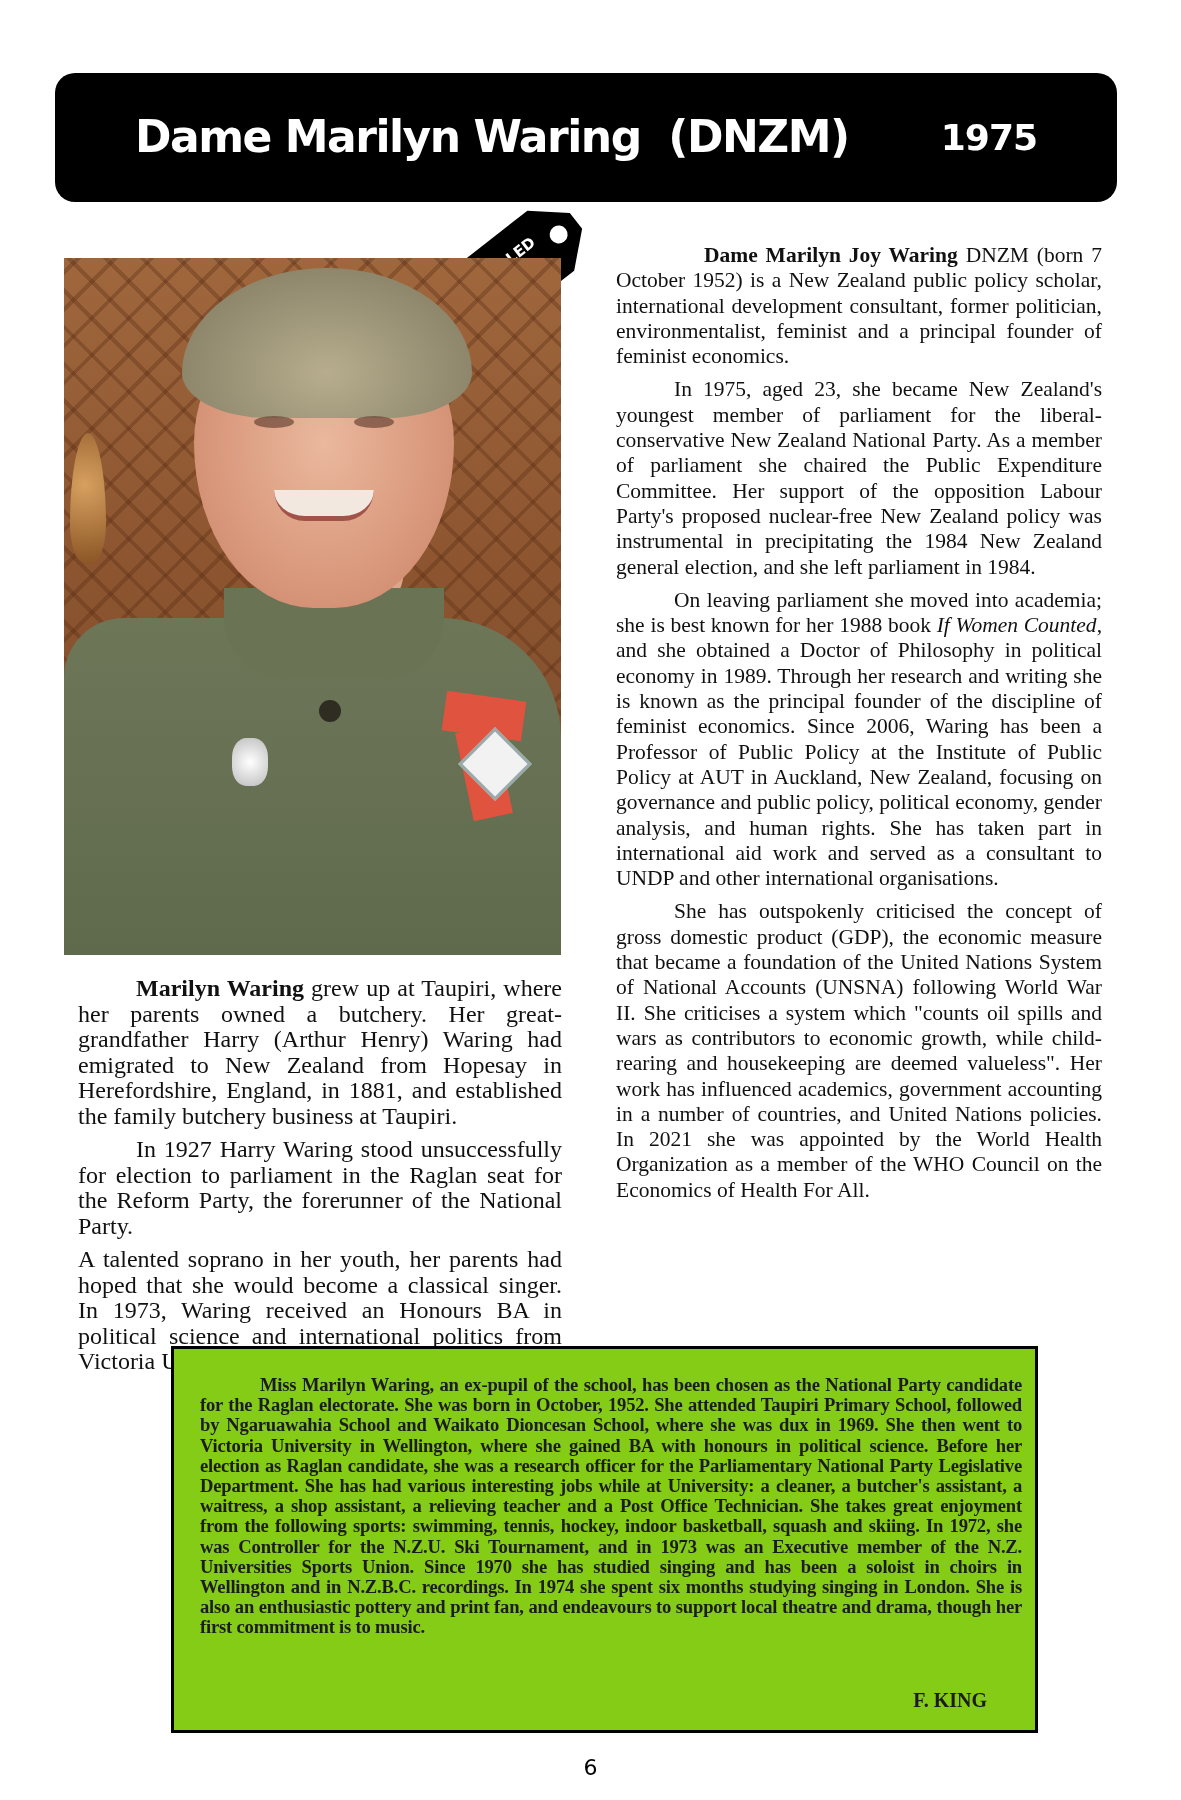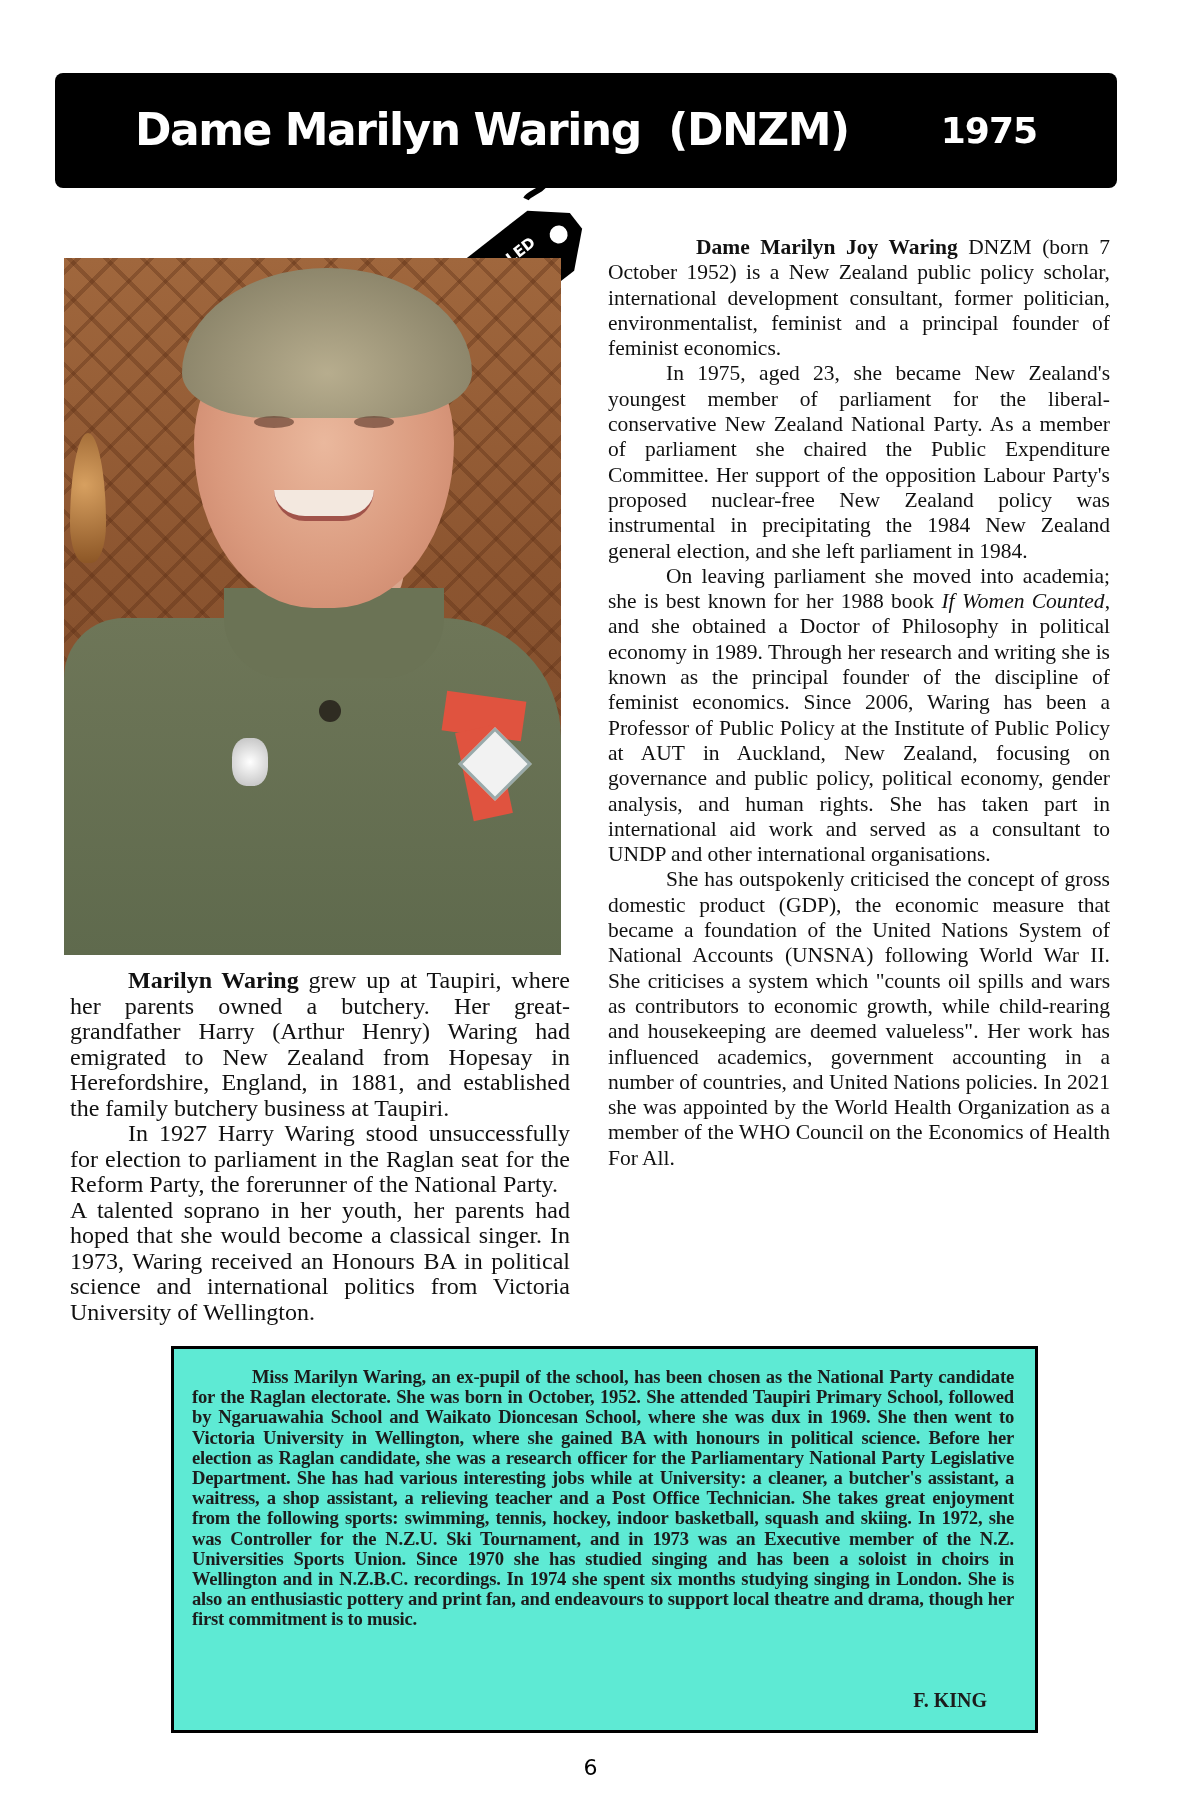--- a/index.html
+++ b/index.html
@@ -1,20 +1,20 @@
 <!DOCTYPE html>
 <html><head>
 <meta charset="utf-8">
 <style>
   html, body { margin: 0; padding: 0; background: #ffffff; }
   body { width: 1181px; height: 1800px; position: relative; overflow: hidden; font-family: "Liberation Serif", serif; color: #111; }
 
   .title-bar {
-    position: absolute; left: 55px; top: 73px; width: 1062px; height: 115px;
-    background: #000; border-radius: 8px;
+    position: absolute; left: 55px; top: 73px; width: 1062px; height: 129px;
+    background: #000; border-radius: 20px;
     display: flex; align-items: center;
   }
   .title-text {
     position: absolute; left: 80px; top: 50%; transform: translateY(-52%);
     color: #fff; font-family: "DejaVu Sans", sans-serif; font-weight: bold;
     font-size: 44px; letter-spacing: -1.5px; white-space: pre;
   }
   .title-year {
     position: absolute; right: 80px; top: 50%; transform: translateY(-52%);
     color: #fff; font-family: "DejaVu Sans", sans-serif; font-weight: bold;
@@ -88,28 +88,28 @@
   }
 
   .col-left {
     position: absolute; left: 70px; top: 968px; width: 500px;
     font-size: 24px; line-height: 25.5px; text-align: justify;
   }
   .col-right {
     position: absolute; left: 608px; top: 235px; width: 502px;
     font-size: 21.5px; line-height: 25.3px; text-align: justify;
   }
-  p { margin: 0; }
+  p { margin: 8px; }
   .indent { text-indent: 58px; }
   b { font-weight: bold; }
   i { font-style: italic; }
 
   .clipping {
     position: absolute; left: 171px; top: 1346px; width: 861px; height: 381px;
-    border: 3px solid #000; background: #5eead4;
+    border: 3px solid #000; background: #84cc16;
   }
   .clipping-text {
     position: absolute; left: 18px; top: 18px; width: 822px;
     font-family: "Liberation Serif", serif; font-size: 18.6px; line-height: 20.2px;
     text-align: justify; color: #1c1c1c; font-weight: bold; letter-spacing: -0.2px;
   }
   .clipping-text .indent { text-indent: 60px; }
   .clipping-sign {
     position: absolute; right: 48px; bottom: 18px;
     font-size: 20px; font-weight: bold; color: #1c1c1c;

